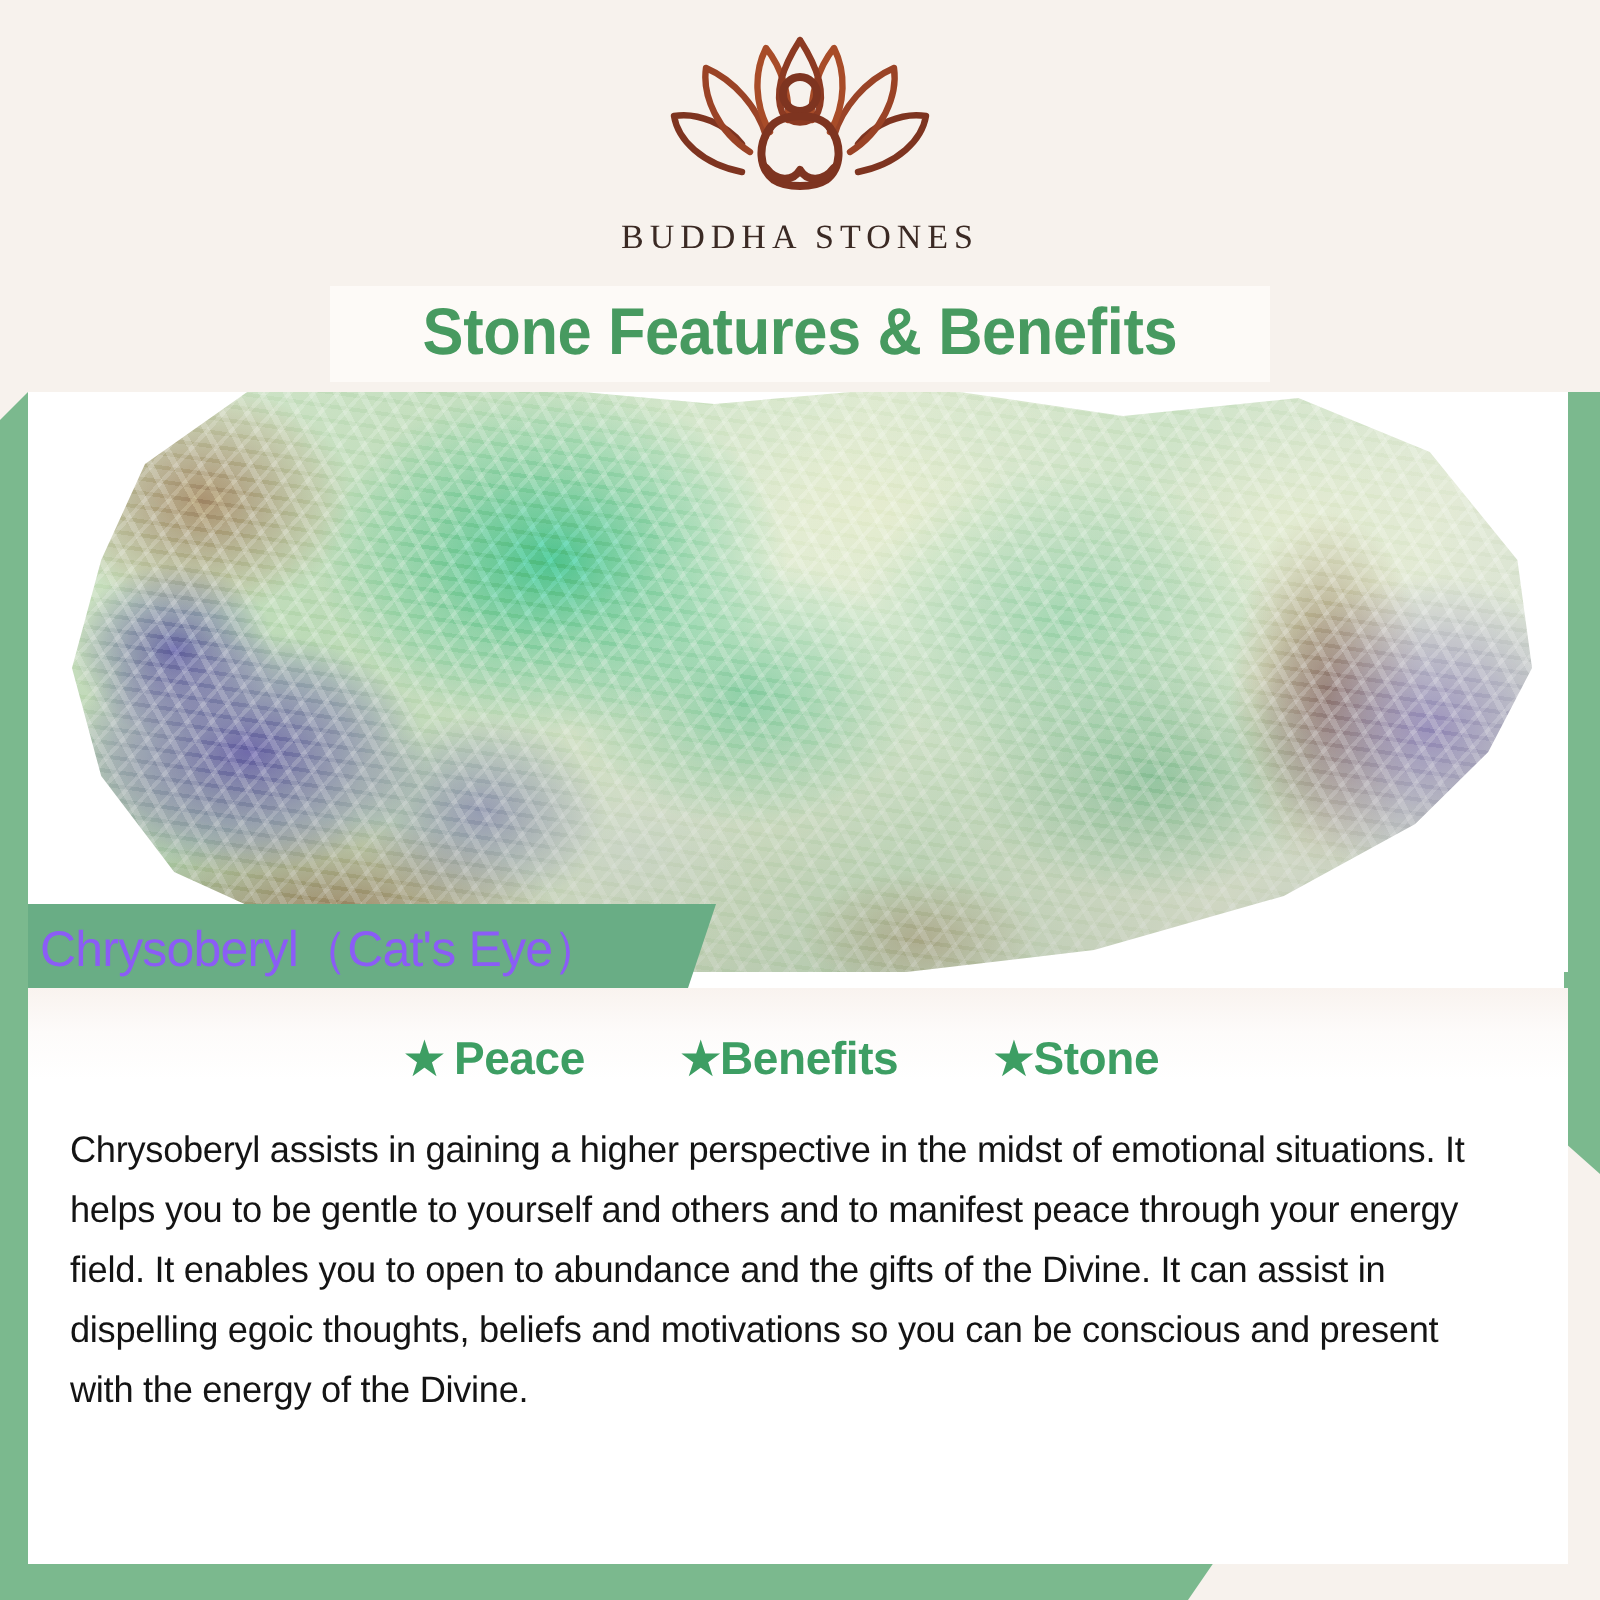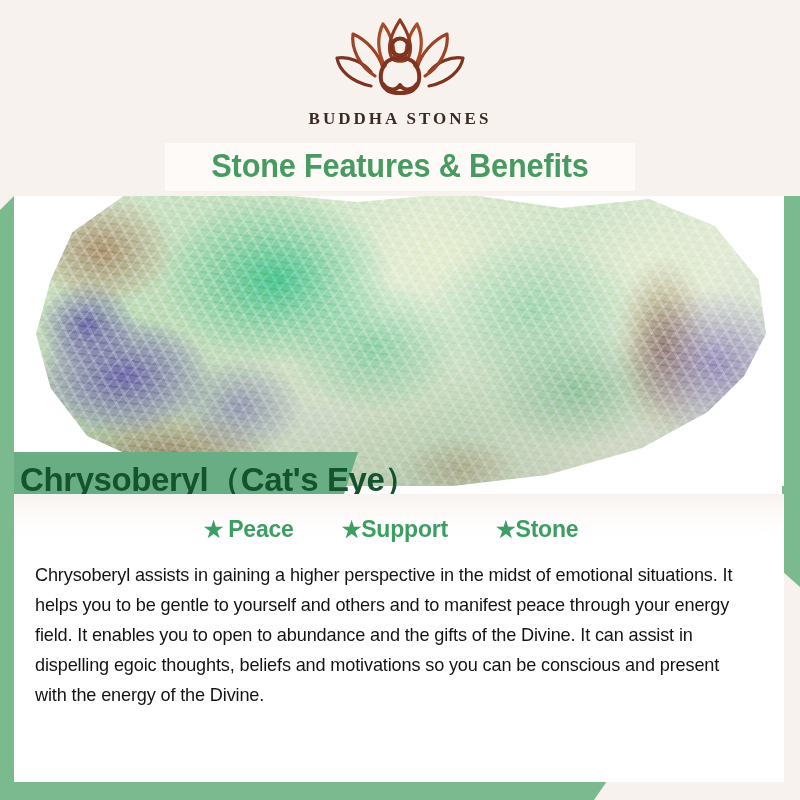--- a/index.html
+++ b/index.html
@@ -83,21 +83,21 @@
     width: 130px;
     height: 86px;
   }
   .logo-text {
     display: block;
     margin-top: 7px;
     font-family: "Liberation Serif", serif;
     font-size: 17px;
     letter-spacing: 3.0px;
     color: #3b2a24;
-    font-weight: 700;
+    font-weight: 400;
   }
 
   .title-band {
     position: absolute;
     left: 165px;
     top: 143px;
     width: 470px;
     height: 48px;
     background: #fdfaf7;
   }
@@ -182,23 +182,23 @@
     top: 452px;
     width: 344px;
     height: 42px;
     background: #69ad85;
     clip-path: polygon(0 0, 100% 0, calc(100% - 14px) 100%, 0 100%);
   }
   .name-text {
     position: absolute;
     left: 20px;
     top: 458px;
-    font-size: 33px;
-    font-weight: 700;
-    color: #14532d;
+    font-size: 25px;
+    font-weight: 400;
+    color: #8b5cf6;
     letter-spacing: -0.4px;
     white-space: nowrap;
   }
 
   
   .content {
     position: absolute;
     left: 14px;
     top: 494px;
     width: 770px;
@@ -303,21 +303,21 @@
   <div class="name-banner"></div>
   <div class="name-text">Chrysoberyl（Cat's Eye）</div>
 
   <div class="content">
 
     <div class="keywords">
       <div class="kw">
         <span class="star sp">★</span><span>Peace</span>
       </div>
       <div class="kw">
-        <span class="star">★</span><span>Support</span>
+        <span class="star">★</span><span>Benefits</span>
       </div>
       <div class="kw">
         <span class="star">★</span><span>Stone</span>
       </div>
     </div>
 
     <div class="body-text">Chrysoberyl assists in gaining a higher perspective in the midst of emotional situations. It helps you to be gentle to yourself and others and to manifest peace through your energy field. It enables you to open to abundance and the gifts of the Divine. It can assist in dispelling egoic thoughts, beliefs and motivations so you can be conscious and present with the energy of the Divine.</div>
   </div>
 
 </div>

